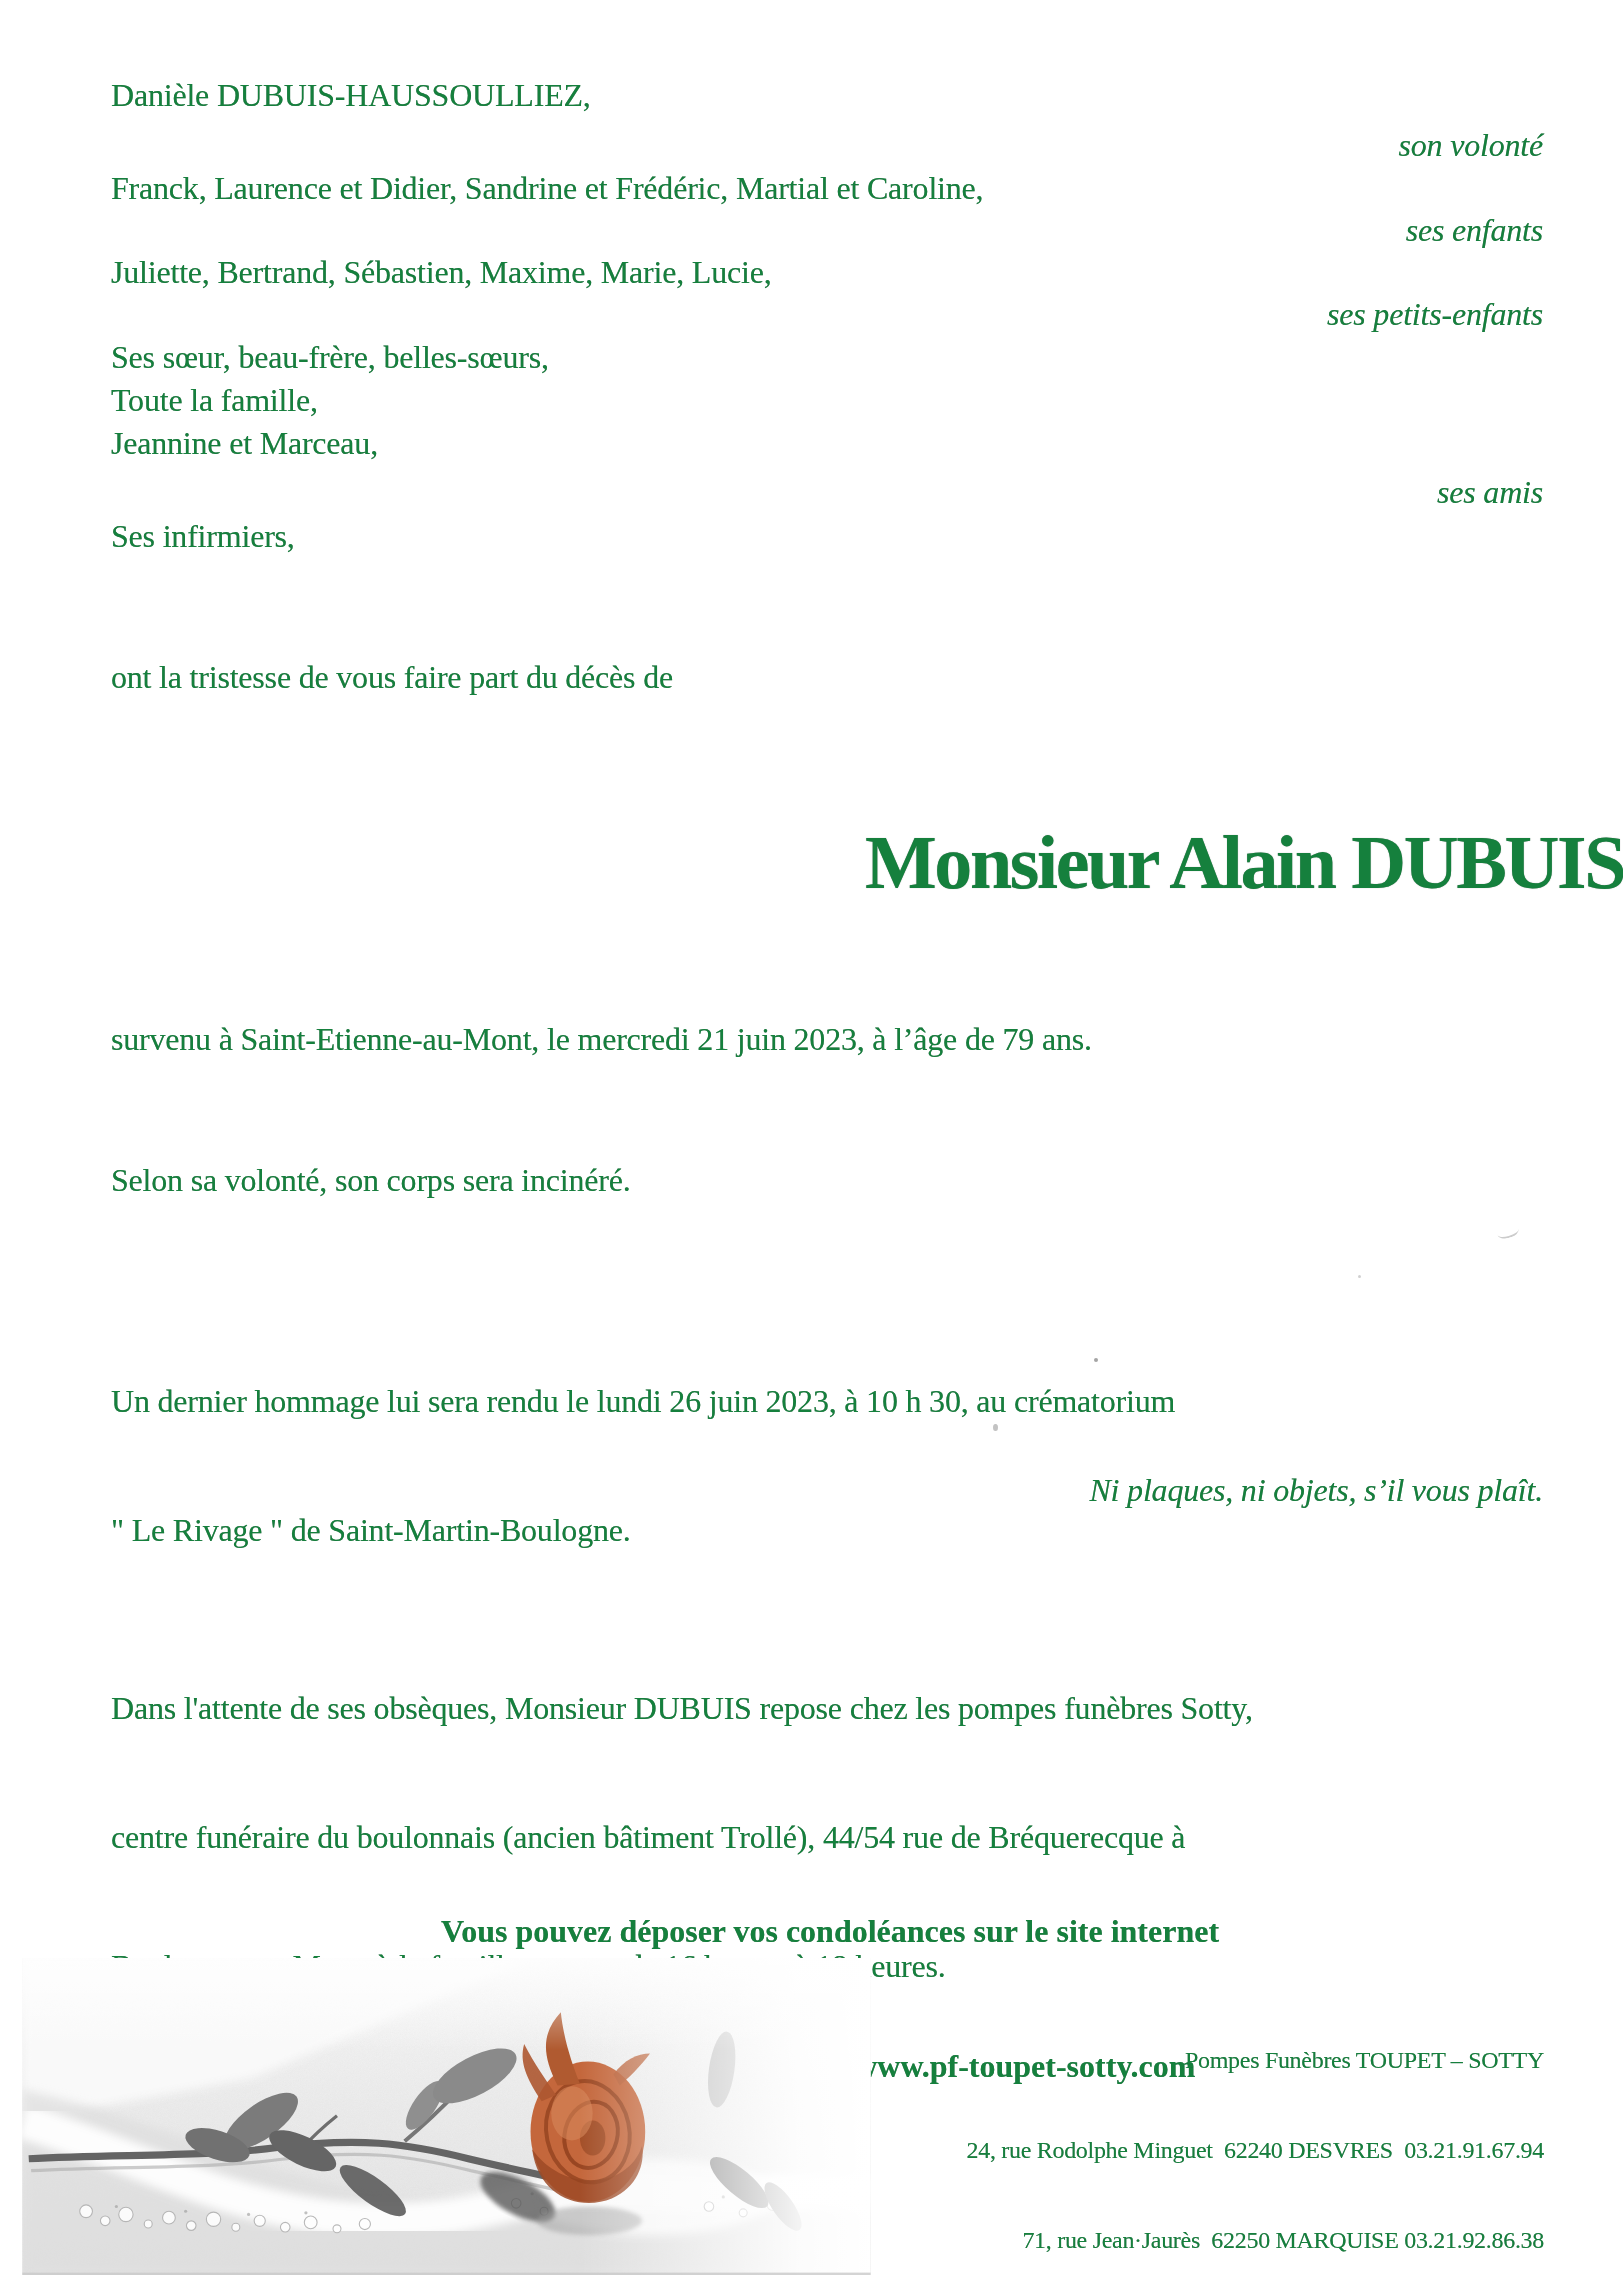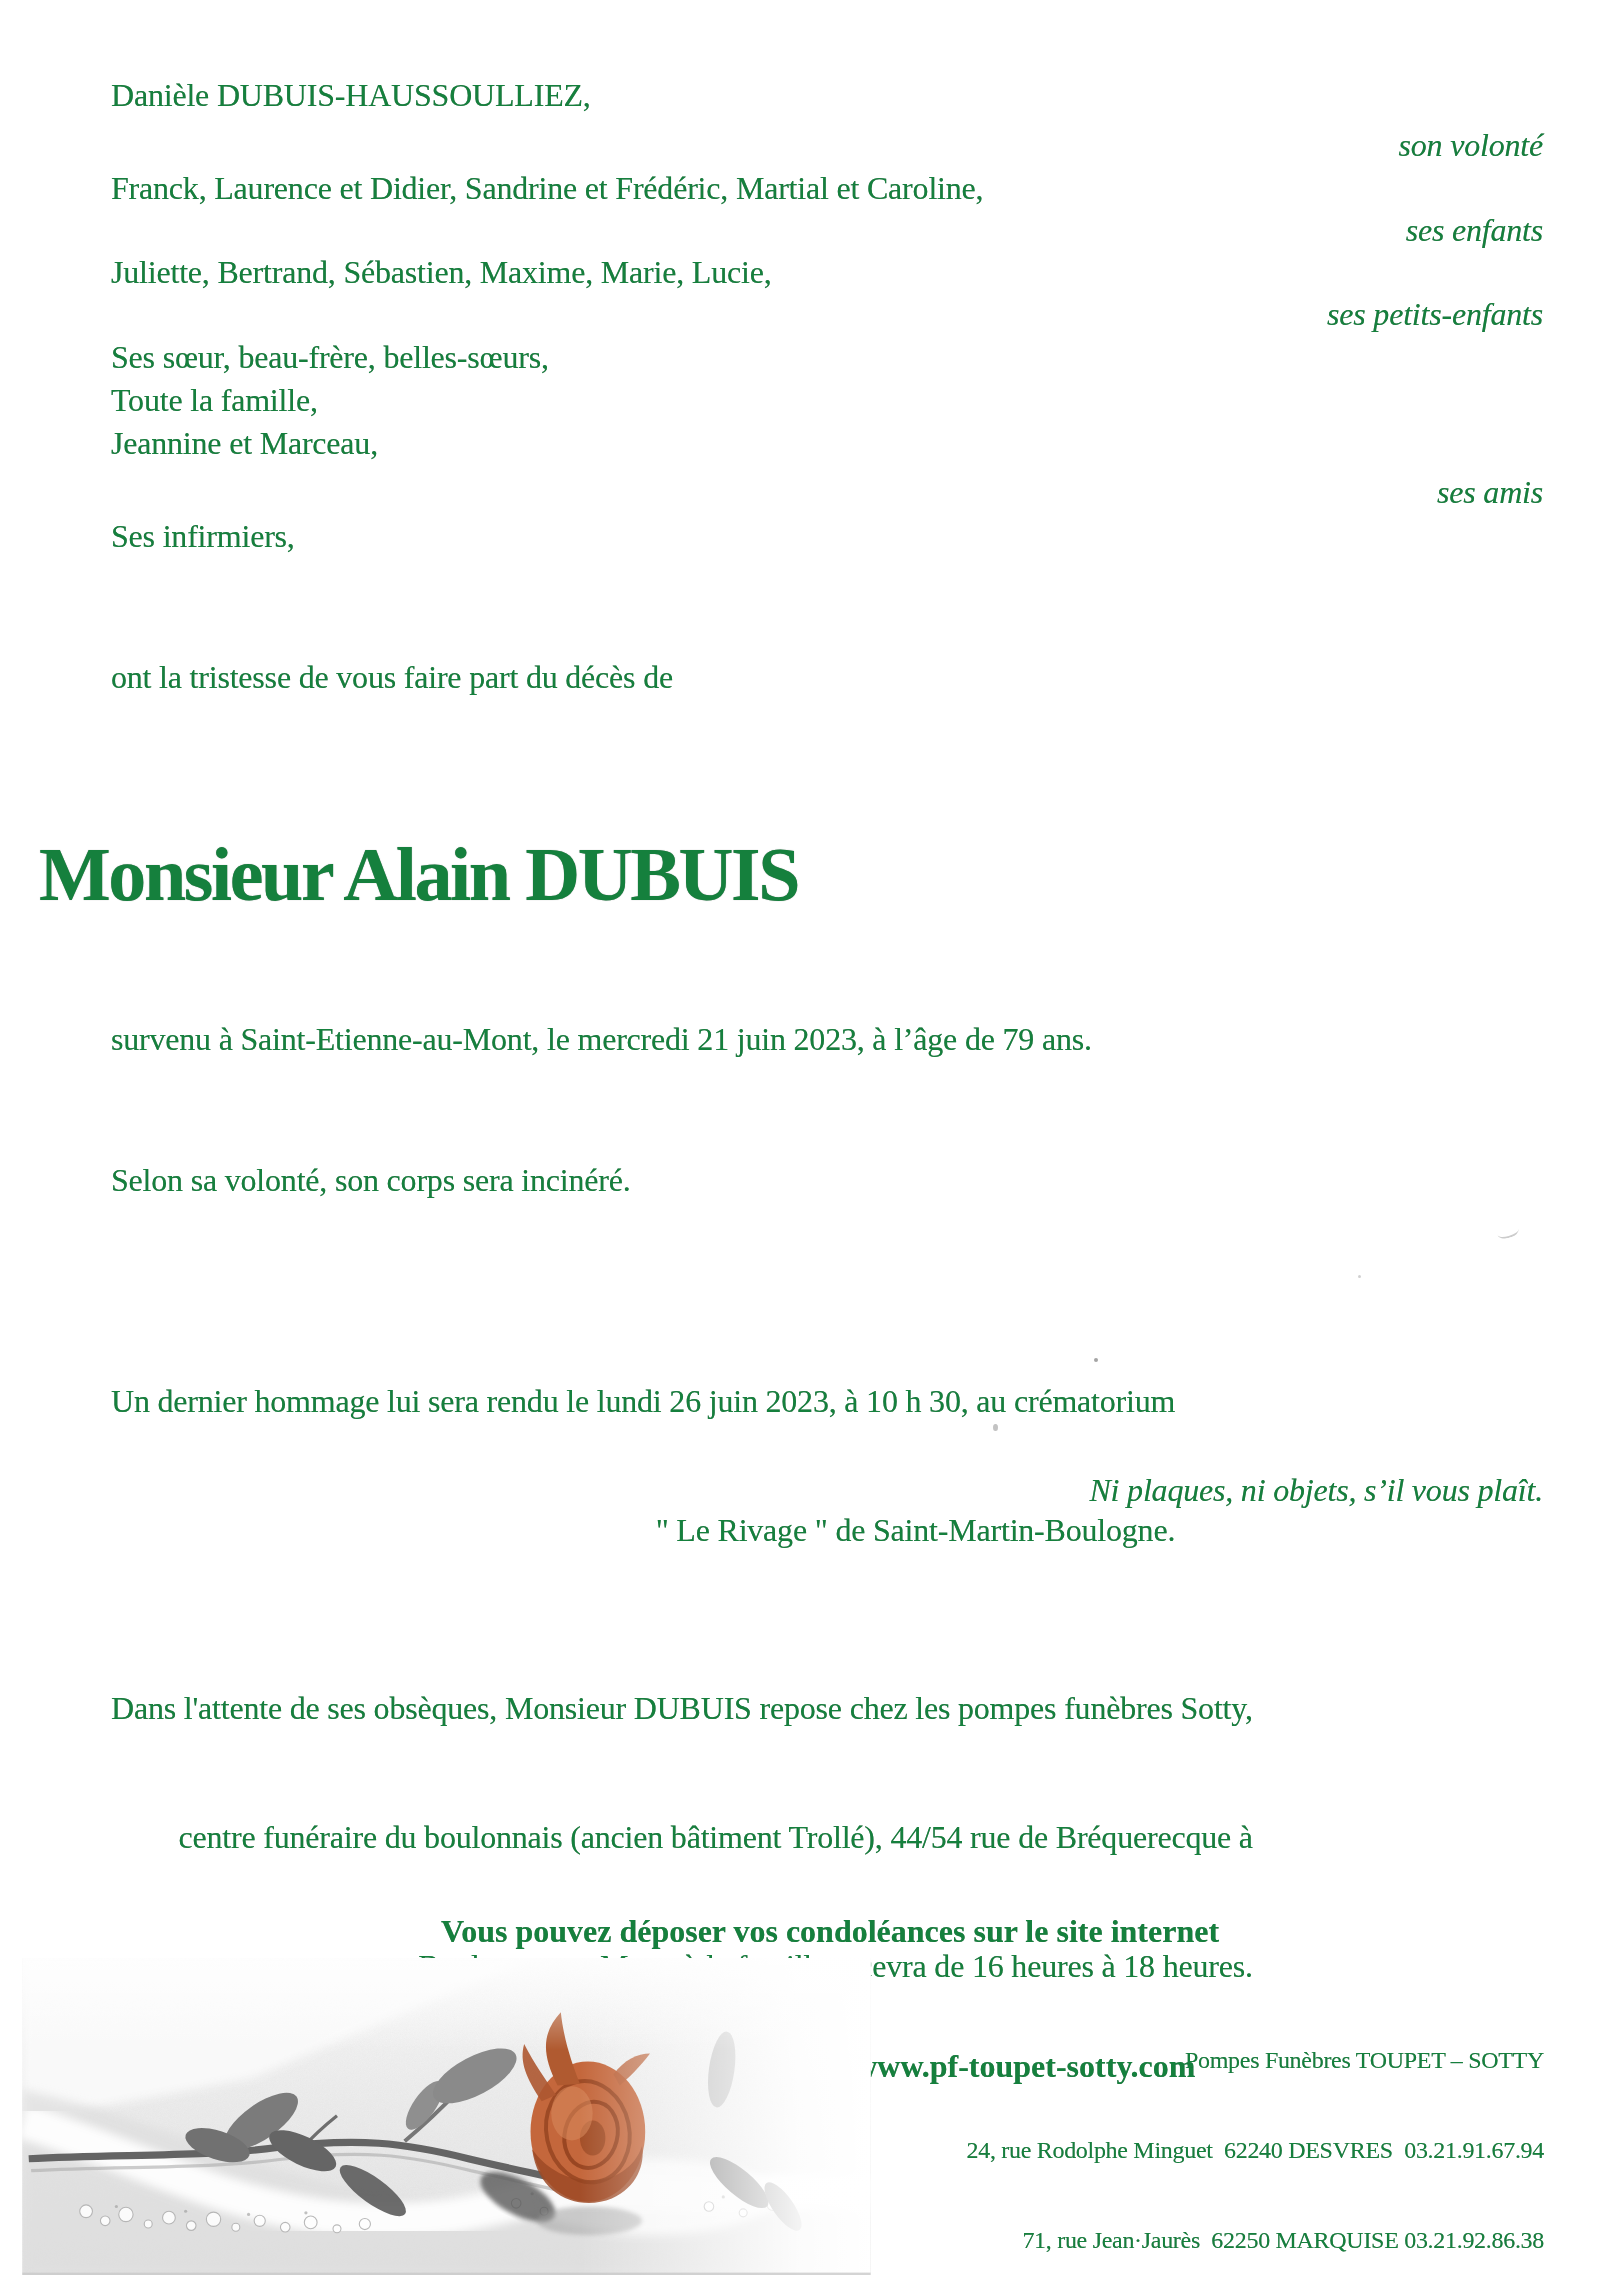--- a/index.html
+++ b/index.html
@@ -18,27 +18,27 @@
     white-space:pre;
     font-size:32px;
     line-height:38px;
     letter-spacing:-0.2px;
     text-shadow:0 0 0.6px rgba(20,20,20,0.45);
   }
   .left{left:111px;}
   .right{right:81px;text-align:right;}
   .italic{font-style:italic;}
   .bold-italic{font-style:italic;font-weight:normal;}
-  .para{line-height:43px;text-align:right;}
+  .para{line-height:43px;}
   .title{
     position:absolute;
     left:27px;right:0;
     top:823px;
-    margin:12px;
-    text-align:left;
+    margin:0;
+    text-align:right;
     font-size:76px;
     line-height:78px;
     font-weight:bold;
     letter-spacing:-2.4px;
     white-space:pre;
     text-shadow:0 0 0.8px rgba(20,20,20,0.5);
   }
   .condolences{
     position:absolute;
     left:36px;right:0;

